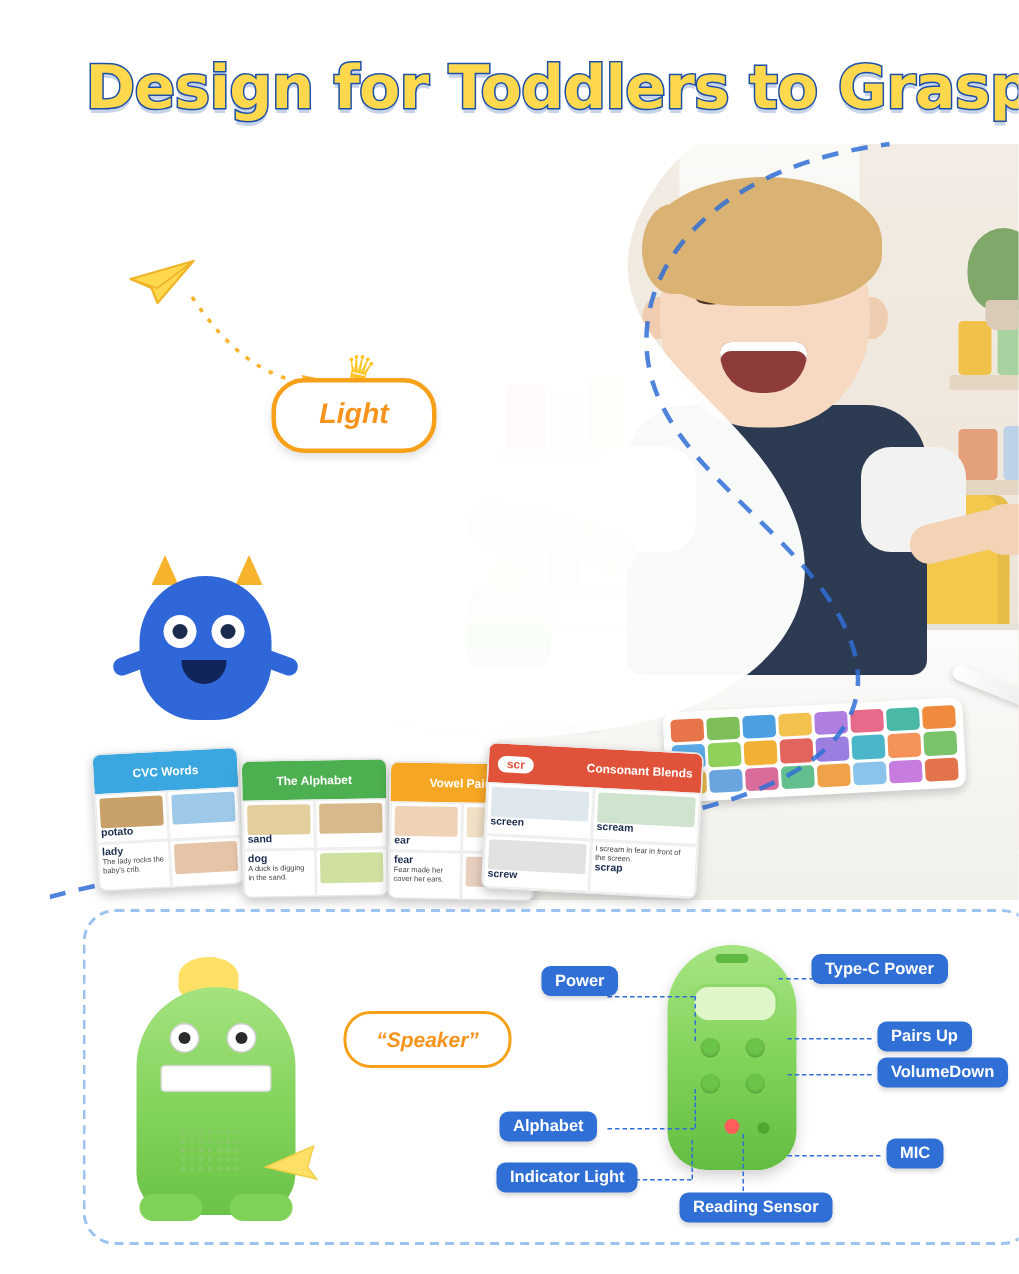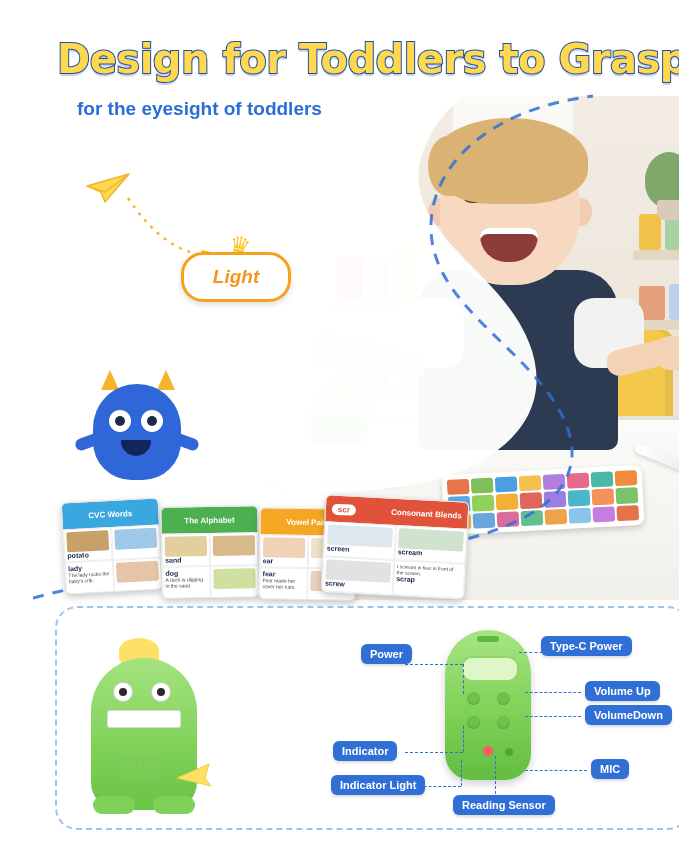--- a/index.html
+++ b/index.html
@@ -348,21 +348,20 @@
     <path d="M0,0 L679,0 L679,60 C520,40 430,70 395,140 C360,210 430,250 470,300
              C520,360 520,430 430,470 C340,510 170,480 60,520 C20,535 0,560 0,575 Z" fill="#ffffff" opacity="0.97"></path>
     <path d="M0,598 C140,560 300,572 430,540 C540,512 560,460 520,400
              C480,340 400,300 398,230 C396,170 450,110 560,96" fill="none" stroke="#2f6fd6" stroke-width="3" stroke-dasharray="11 9" opacity="0.85"></path>
     <path d="M95,198 C118,232 140,250 172,256" fill="none" stroke="#f7b32b" stroke-width="2.4" stroke-dasharray="3 6"></path>
     <path d="M168,250 l10,2 l-6,7 z" fill="#f7b32b"></path>
   </svg>
 
   <div class="headline">Design for Toddlers to Grasp</div>
   <div class="subhead">
-    <div>for the eyesight of toddlers</div>
   </div>
 
   <svg class="plane" viewBox="0 0 46 34">
     <path d="M2,14 L44,2 L20,30 L16,20 Z" fill="#ffd84d" stroke="#f0b429" stroke-width="1.5" stroke-linejoin="round"></path>
     <path d="M2,14 L20,20 L44,2" fill="none" stroke="#f0b429" stroke-width="1.2"></path>
   </svg>
 
   <div class="crown-ico">♛</div>
   <div class="crown-bubble">
     <span>Light</span>
@@ -485,20 +484,23 @@
       </div>
     <div class="mouth"></div>
     <div class="speaker"></div>
     <div class="foot" style="left:14px;"></div>
     <div class="foot" style="left:74px;"></div>
     <svg style="position:absolute;left:96px;top:116px;" width="40" height="40" viewBox="0 0 40 40">
       <path d="M2,26 L34,12 L30,26 L36,34 Z" fill="#ffe066" stroke="#f0cf45" stroke-width="1"></path>
     </svg>
   </div>
 
+  <div class="speaker-bubble">
+    <span>“Speaker”</span>
+  </div>
 
   <div class="device">
     <div class="port"></div>
     <div class="window"></div>
     <div class="btn" style="left:22px;top:62px;"></div>
     <div class="btn" style="left:52px;top:62px;"></div>
     <div class="btn" style="left:22px;top:86px;"></div>
     <div class="btn" style="left:52px;top:86px;"></div>
     <div class="led"></div>
     <div class="mic"></div>
@@ -515,20 +517,20 @@
   <div class="leader" style="left:372px;top:752px;width:58px;"></div>
   <div class="leaderv" style="left:430px;top:726px;height:26px;"></div>
 
   <div class="leader" style="left:366px;top:786px;width:62px;"></div>
   <div class="leaderv" style="left:428px;top:760px;height:26px;"></div>
 
   <div class="leaderv" style="left:462px;top:756px;height:48px;"></div>
 
   <div class="lbl" style="left:328px;top:644px;">Power</div>
   <div class="lbl" style="left:508px;top:636px;">Type-C Power</div>
-  <div class="lbl" style="left:552px;top:681px;">Volume Up</div>
+  <div class="lbl" style="left:552px;top:681px;">Pairs Up</div>
   <div class="lbl" style="left:552px;top:705px;">VolumeDown</div>
   <div class="lbl" style="left:558px;top:759px;">MIC</div>
-  <div class="lbl" style="left:300px;top:741px;">Indicator</div>
+  <div class="lbl" style="left:300px;top:741px;">Alphabet</div>
   <div class="lbl" style="left:298px;top:775px;">Indicator Light</div>
   <div class="lbl" style="left:420px;top:795px;">Reading Sensor</div>
 
 </div>
 
 </body></html>

